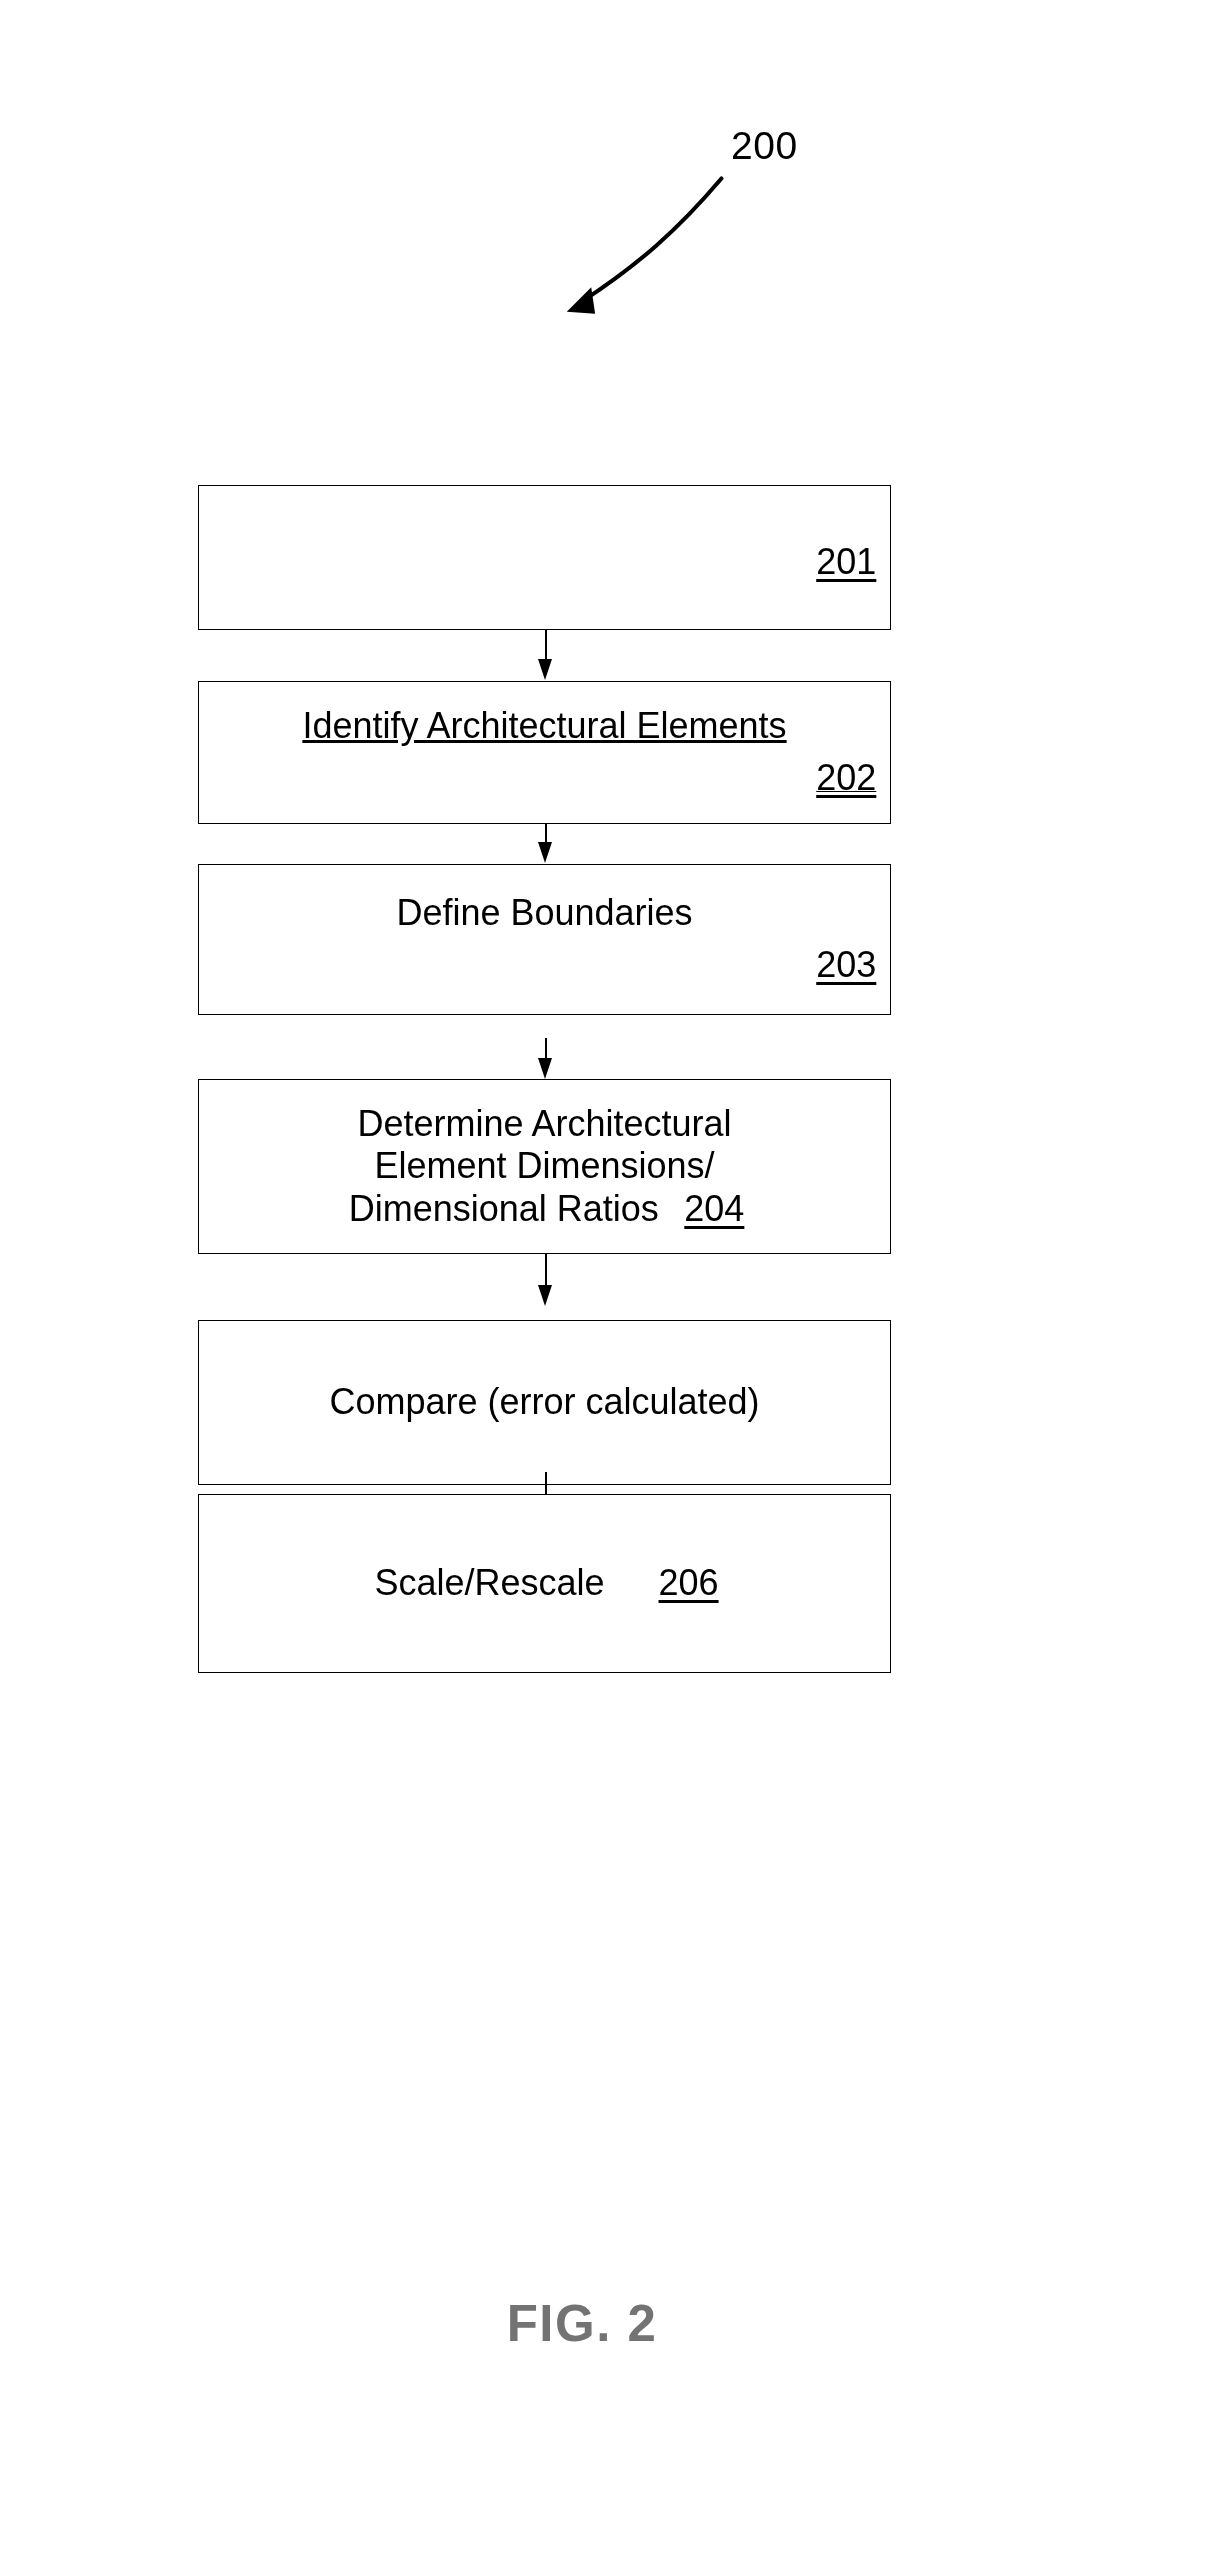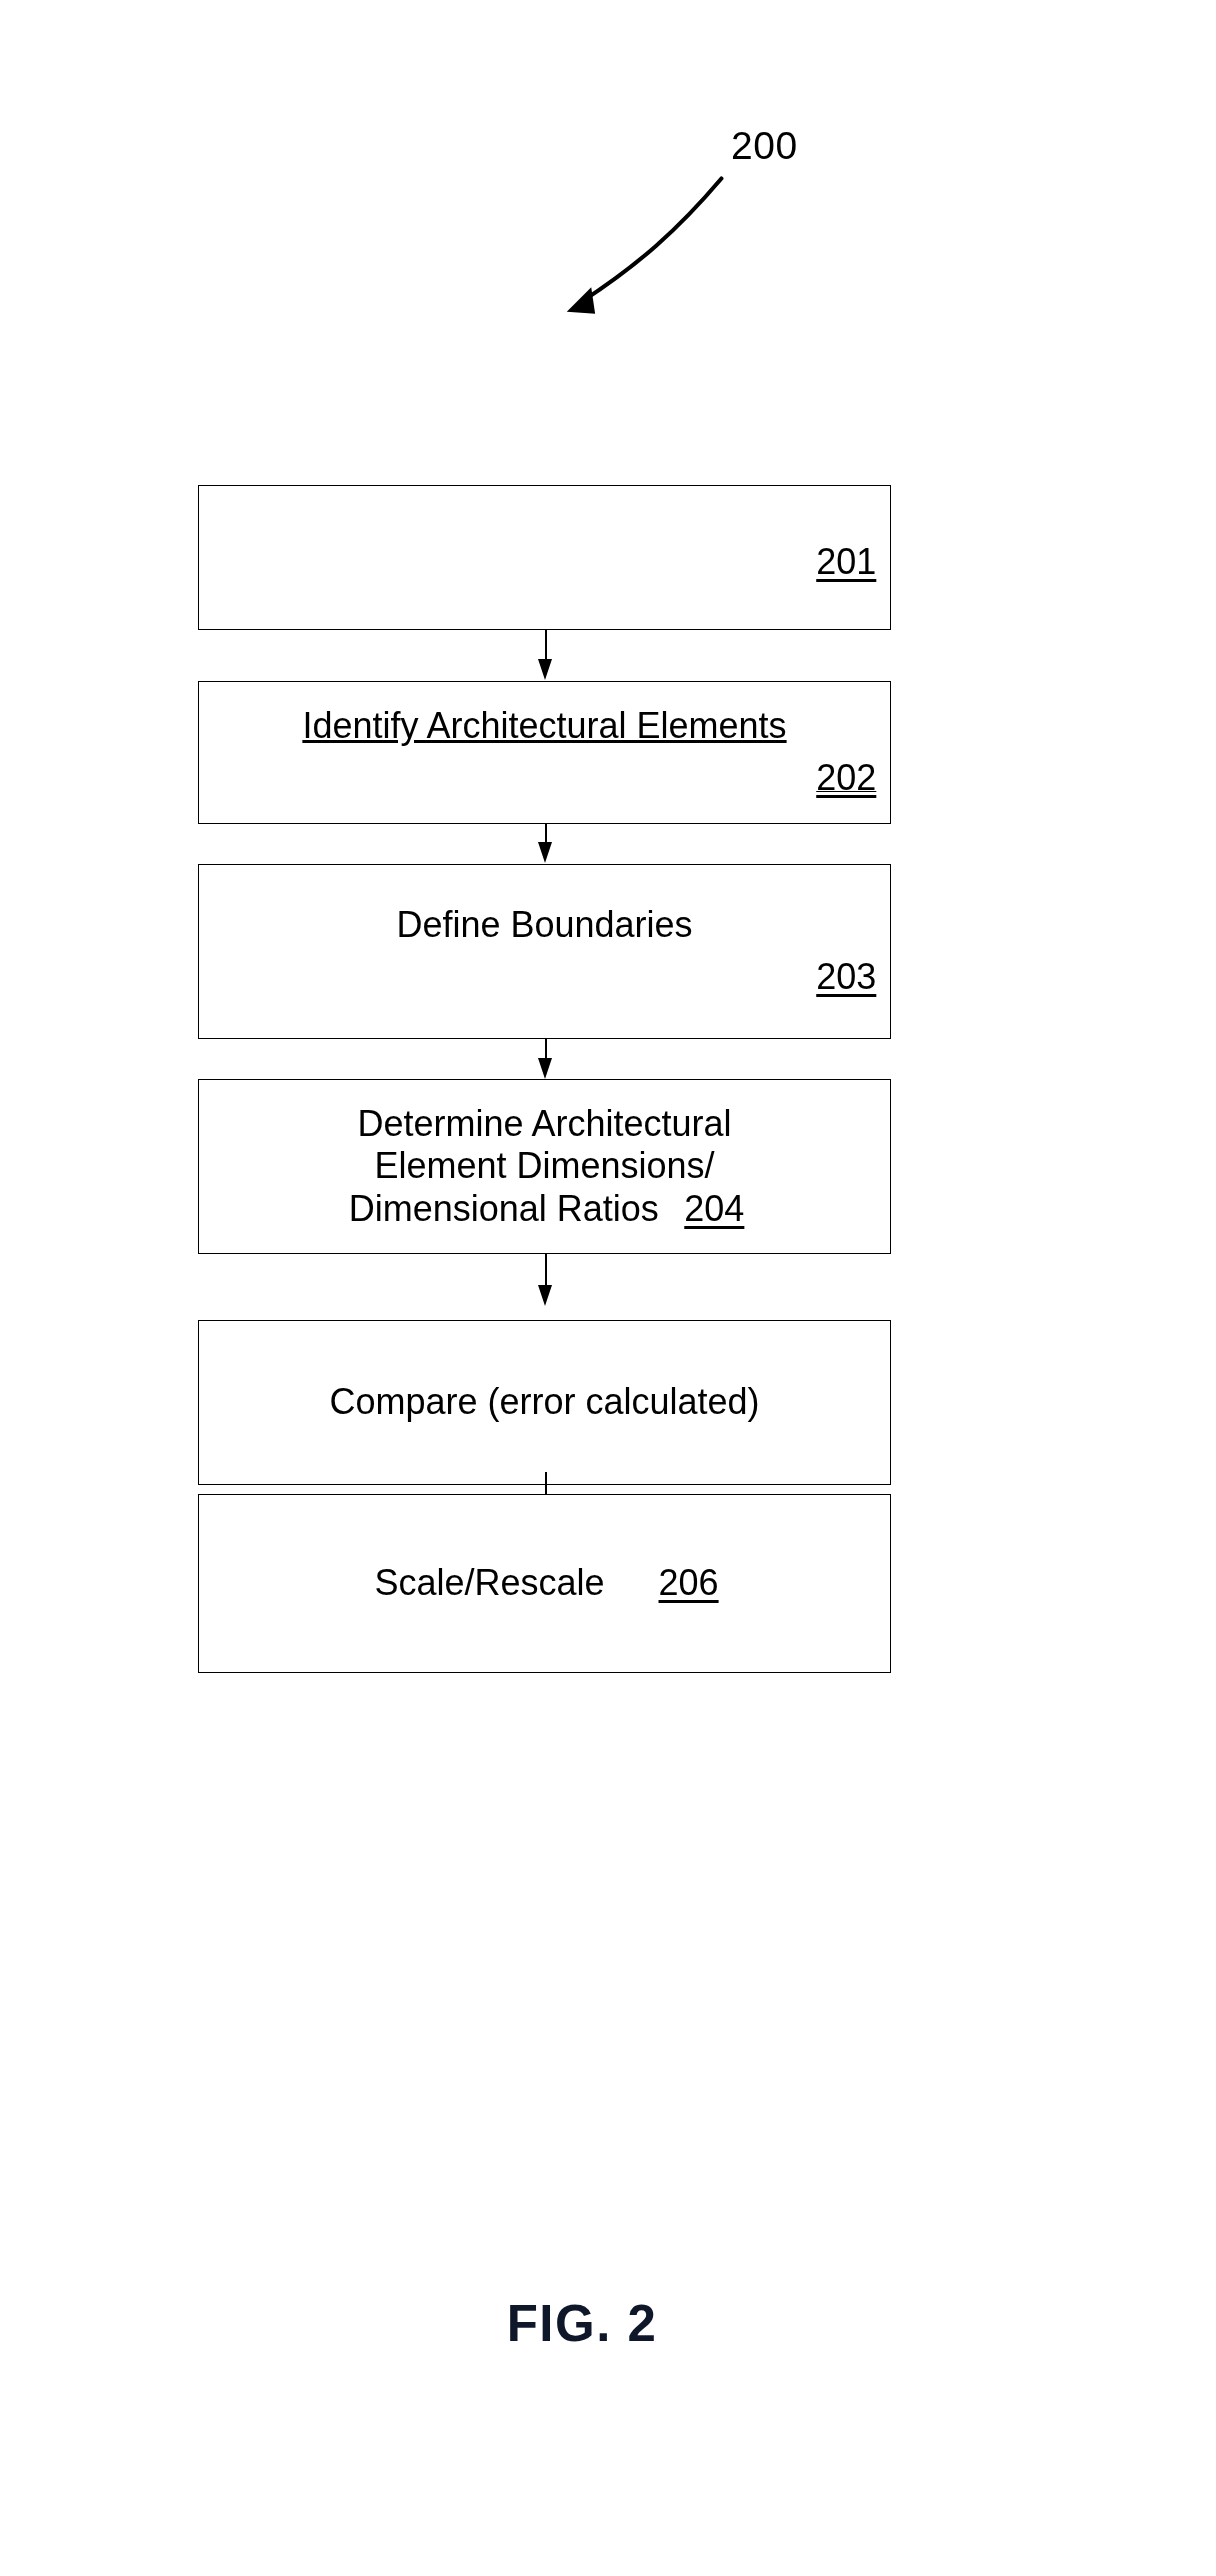--- a/index.html
+++ b/index.html
@@ -90,21 +90,21 @@
     line-height: 1.18;
     text-decoration: underline;
     text-underline-offset: 4.9px;
     text-decoration-thickness: 2.5px;
     color: #000;
   }
 
   
   #box-201 { top: 485px;  height: 145px; }
   #box-202 { top: 681px;  height: 143px; text-decoration: underline; }
-  #box-203 { top: 864px;  height: 175px; }
+  #box-203 { top: 864px;  height: 151px; }
   #box-204 { top: 1079px; height: 175px; }
   #box-205 { top: 1320px; height: 165px; }
   #box-206 { top: 1494px; height: 179px; }
 
   
   .connector {
     position: absolute;
     left: 538px;
     width: 15.7px;
   }
@@ -128,21 +128,21 @@
   
   .fig-caption {
     position: absolute;
     left: 0;
     top: 2294px;
     width: 1164px;
     text-align: center;
     font-size: 51px;
     font-weight: bold;
     letter-spacing: 1.5px;
-    color: #0f172a;
+    color: #737373;
   }
 </style>
 </head>
 <body>
 
 <div id="figure-canvas">
 
   <div class="ref-200-label">200</div>
 
   <svg id="lead-arrow-svg" viewBox="0 0 240 190" xmlns="http://www.w3.org/2000/svg">

